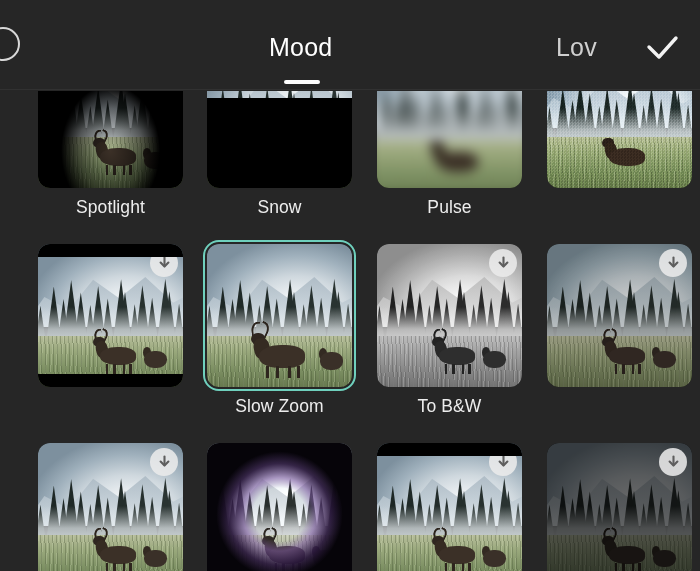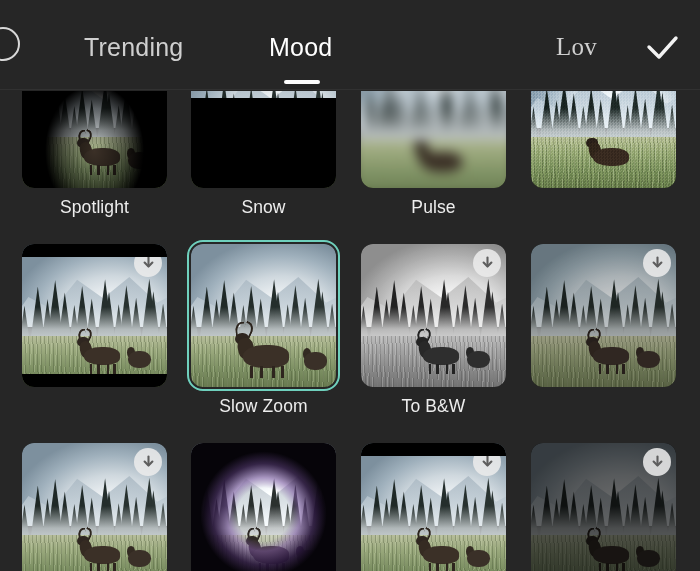--- a/index.html
+++ b/index.html
@@ -32,41 +32,41 @@
     letter-spacing:.2px;
   }
   .tab.active{ color:#ffffff; }
   .tab-underline{
     position:absolute; width:36px; height:4px; border-radius:2px;
     background:#ffffff; top:80px;
   }
   .tab-0{ left:38px; }
   .tab-1{ left:223px; }
   .tab-2{ left:371px; }
-  .tab-3{ left:510px;font-family:Liberation Serif, serif; }
+  .tab-3{ left:510px; }
   .ul-1{ left:238px; }
 
   .check-btn{
     position:absolute; right:14px; top:26px;
     width:48px; height:44px;
   }
   .check-btn svg{ display:block; }
 
   
   .grid{
     position:absolute; left:0; top:91px; width:700px; height:480px;
     overflow:hidden;
   }
   .row{ position:absolute; left:0; width:700px; }
   .row-0{ top:-46px; }
   .row-1{ top:153px; }
   .row-2{ top:352px; }
 
   .cell{
-    position:absolute; width:145px;
+    position:absolute; width:145px;margin-left:16px;
   }
   .c0{ left:22px; }  .c1{ left:191px; }
   .c2{ left:361px; } .c3{ left:531px; }
 
   .thumb{
     position:relative;
     width:145px; height:143px;
     border-radius:12px;
     overflow:hidden;
     background:#000;
@@ -201,21 +201,20 @@
   .row-0 .thumb{ border-radius:0 0 12px 12px; }
 </style>
 </head>
 <body>
 
 <div class="tabbar">
 
   <div class="back-btn"></div>
 
   <div class="tabs">
-    <div class="tab tab-0">Trending</div>
     <div class="tab tab-1 active">Mood</div>
     <div class="tab tab-3">Lov</div>
     <div class="tab-underline ul-1"></div>
   </div>
 
   <div class="check-btn">
     <svg width="48" height="44" viewBox="0 0 48 44">
       <path d="M11 21 L21 31 L38 12" fill="none" stroke="#f2f2f2" stroke-width="3.4" stroke-linecap="round" stroke-linejoin="round"></path>
     </svg>
   </div>

